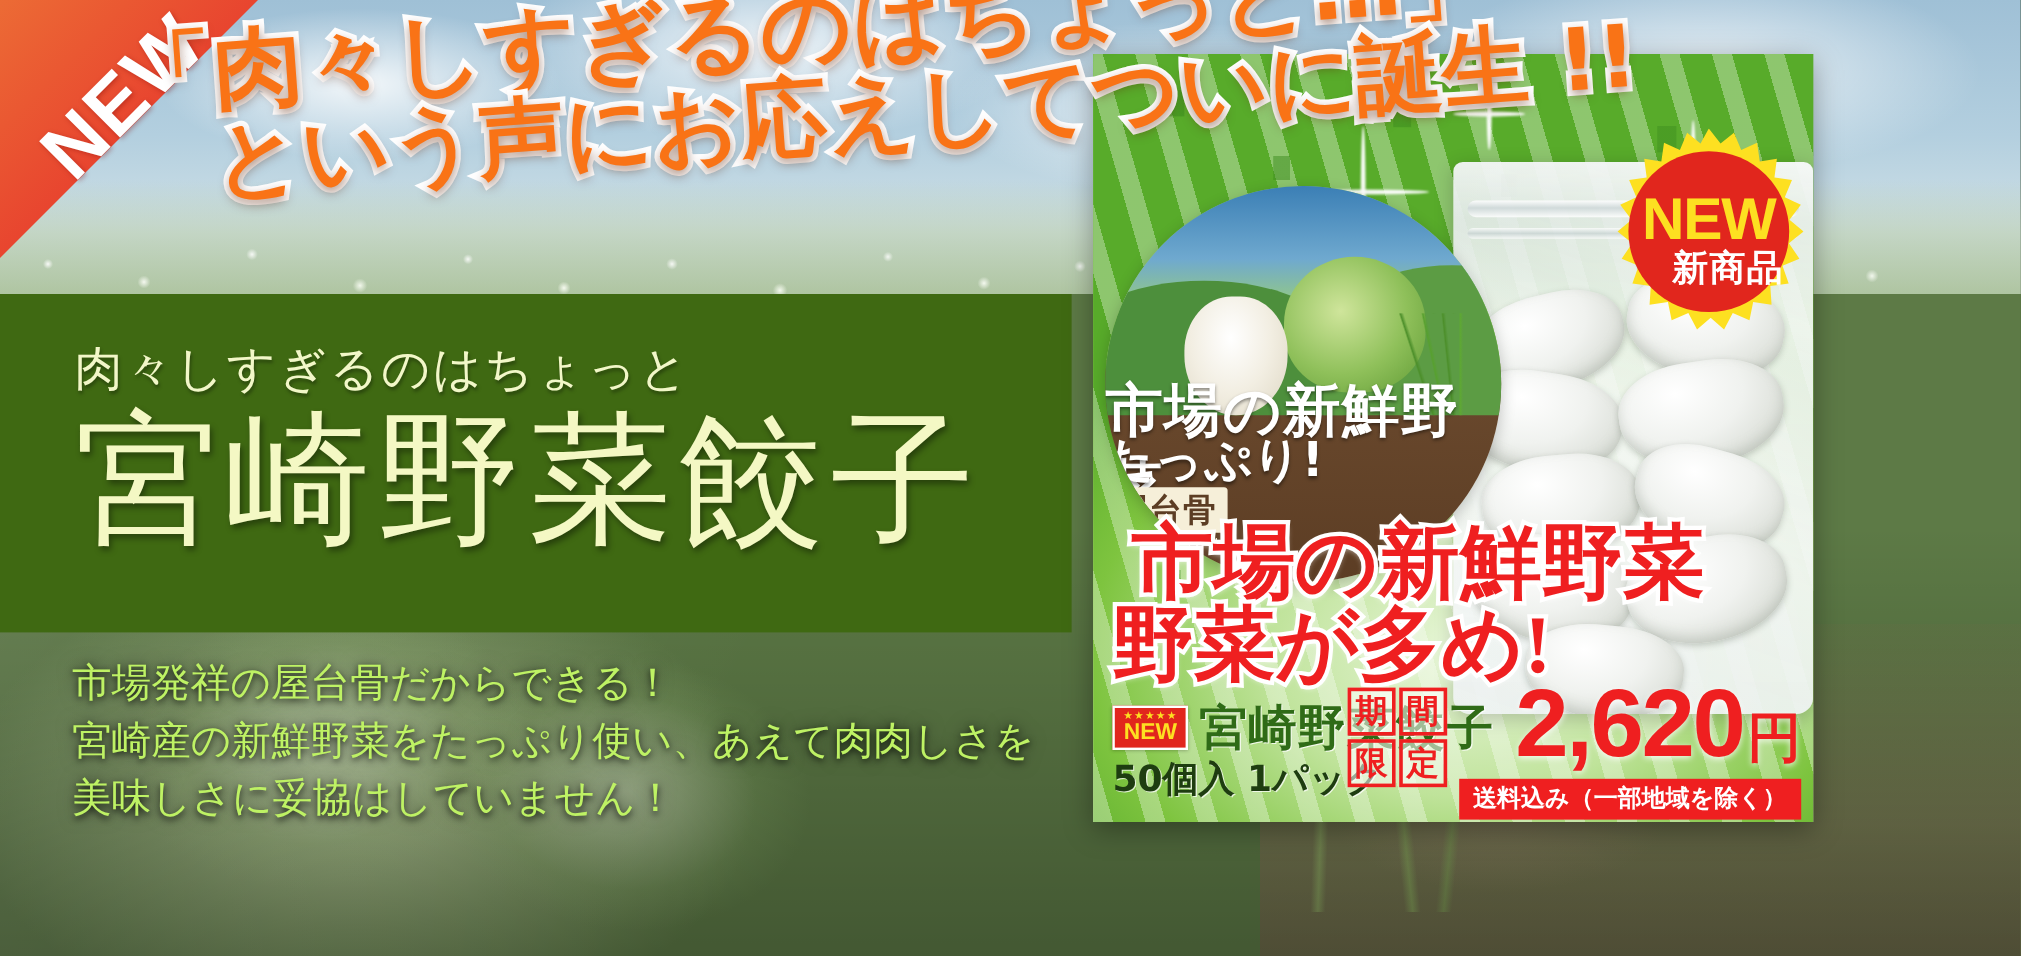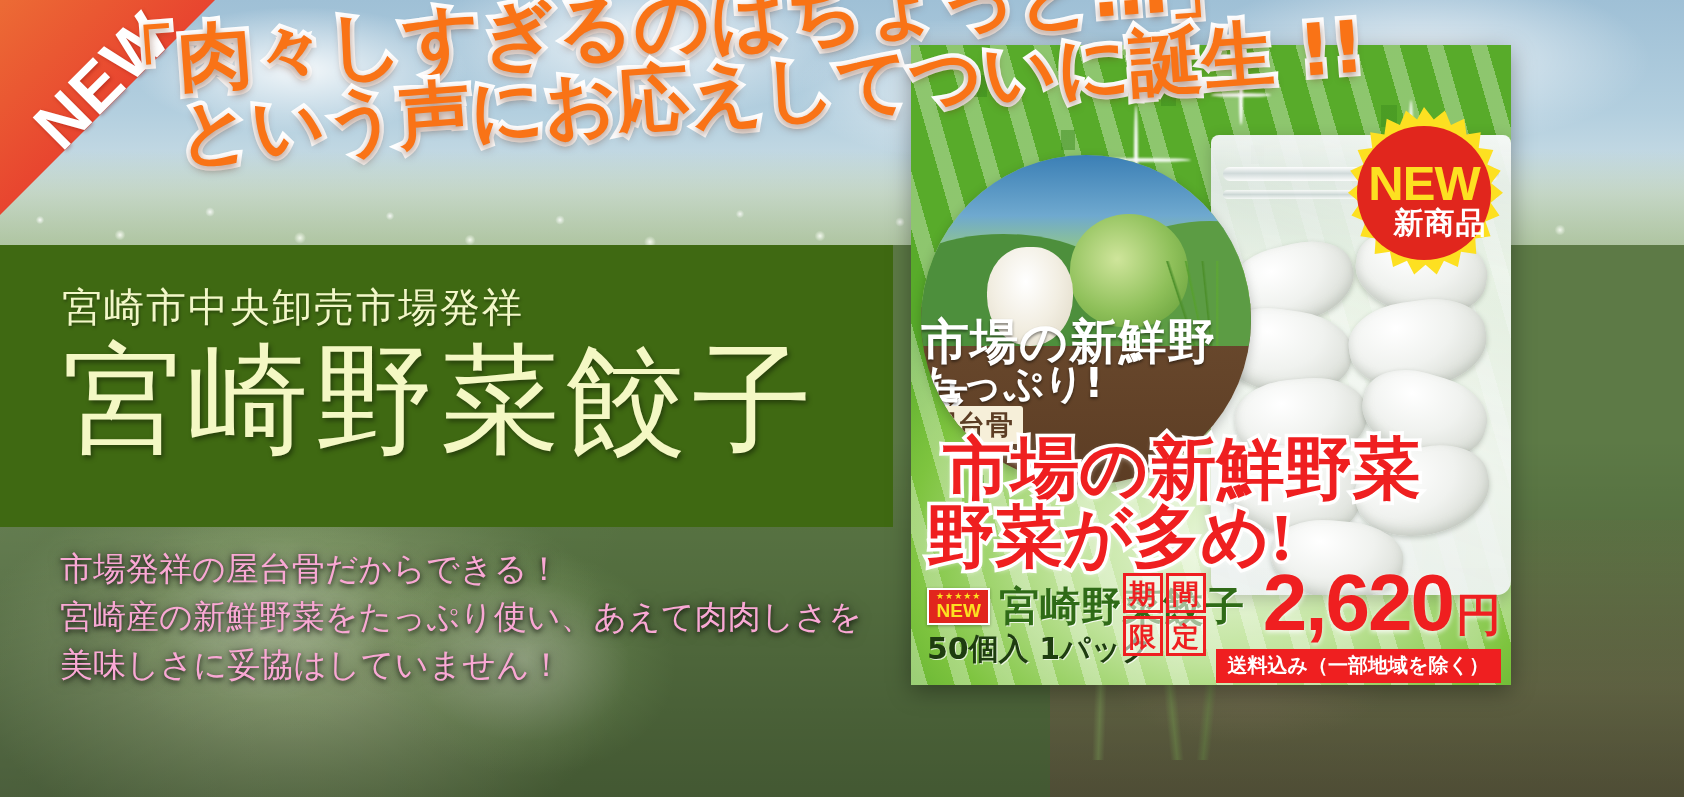--- a/index.html
+++ b/index.html
@@ -133,21 +133,21 @@
     position:absolute; left:62px; top:90px;
     color:#f4f8c4; font-size:120px; line-height:1.1;
     font-family:"Liberation Serif","DejaVu Serif",serif;
     letter-spacing:6px;
     text-shadow:2px 3px 5px rgba(0,0,0,.4);
   }
 
   
   .body-copy {
     position:absolute; left:60px; top:545px; width:880px;
-    color:#f9a8d4; font-size:33px; line-height:1.45;
+    color:#bef264; font-size:33px; line-height:1.45;
     font-family:"DejaVu Sans","Liberation Sans",sans-serif;
     text-shadow:0 2px 5px rgba(0,0,0,.75), 0 0 14px rgba(0,0,0,.55);
     z-index:5;
   }
   .body-copy div { white-space:nowrap; }
 
   
   .package {
     position:absolute; left:911px; top:45px; width:600px; height:640px;
     background:
@@ -378,21 +378,21 @@
     <div class="tri2"></div>
     <div class="new-text">NEW</div>
   </div>
 
   <div class="headline">
     <div class="hl hl1">「肉々しすぎるのはちょっと…」</div>
     <div class="hl hl2">という声にお応えしてついに誕生 !!</div>
   </div>
 
   <div class="green-band">
-    <div class="sub">宮崎市中央卸売市場発祥</div>
+    <div class="sub">肉々しすぎるのはちょっと</div>
     <div class="main-title">宮崎野菜餃子</div>
   </div>
 
   <div class="body-copy">
     <div>市場発祥の屋台骨だからできる！</div>
     <div>宮崎産の新鮮野菜をたっぷり使い、あえて肉肉しさを</div>
     <div>美味しさに妥協はしていません！</div>
   </div>
 
   <div class="package">

